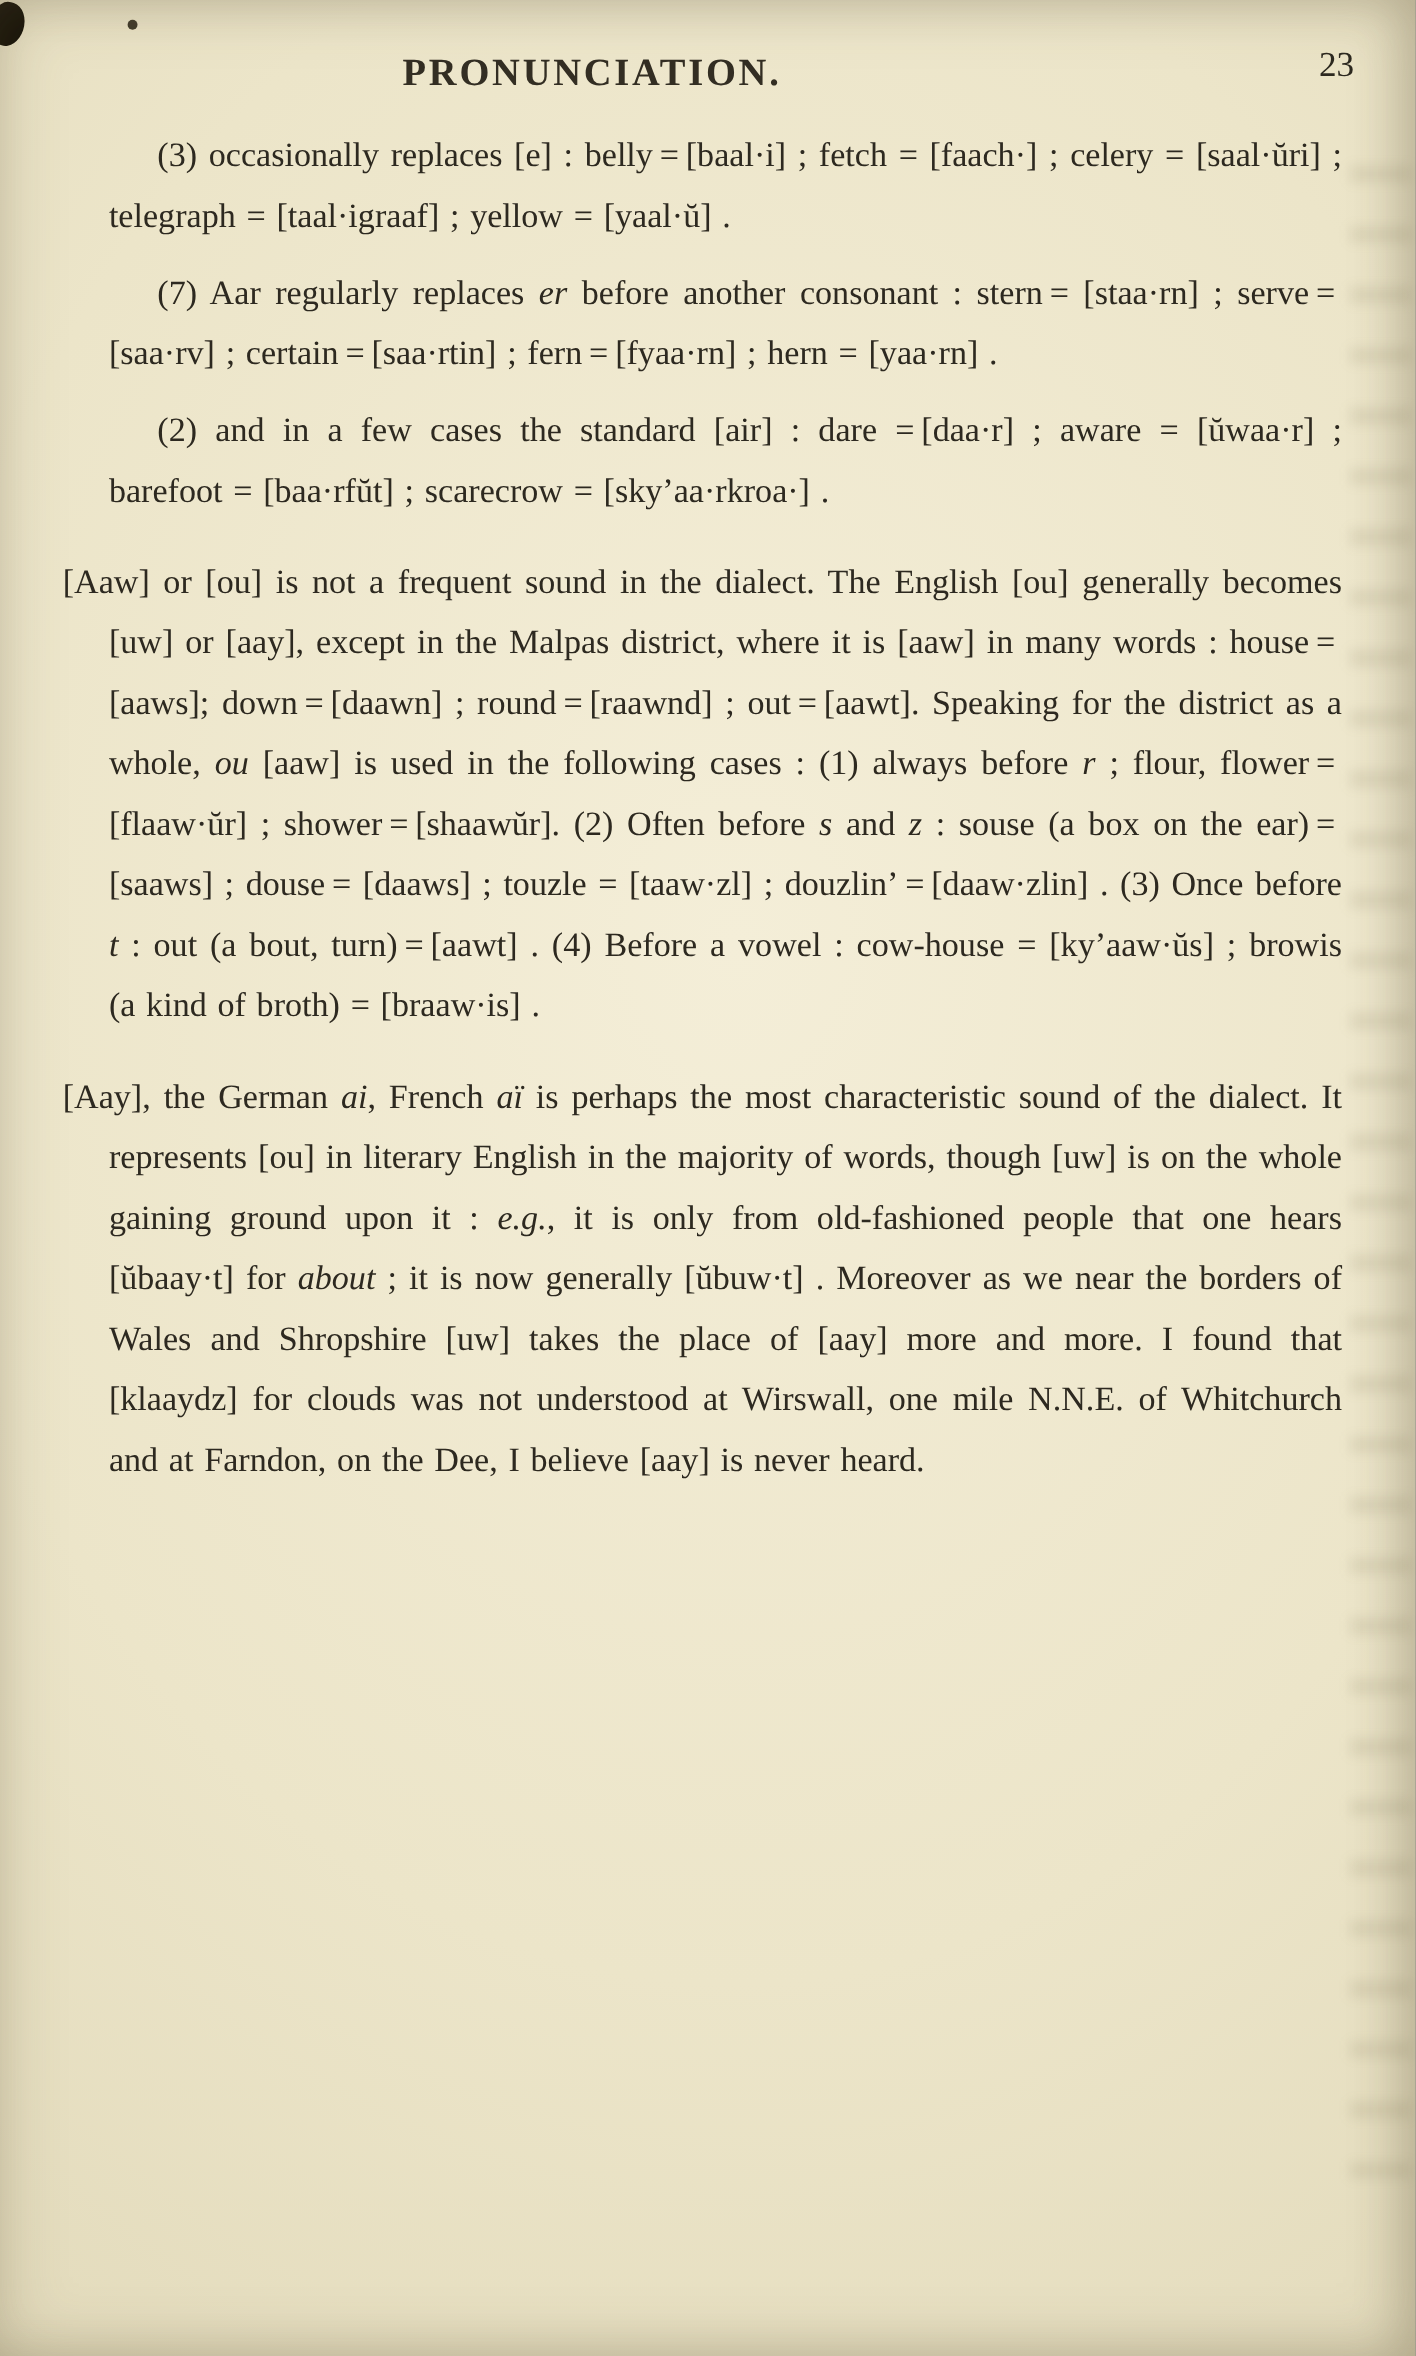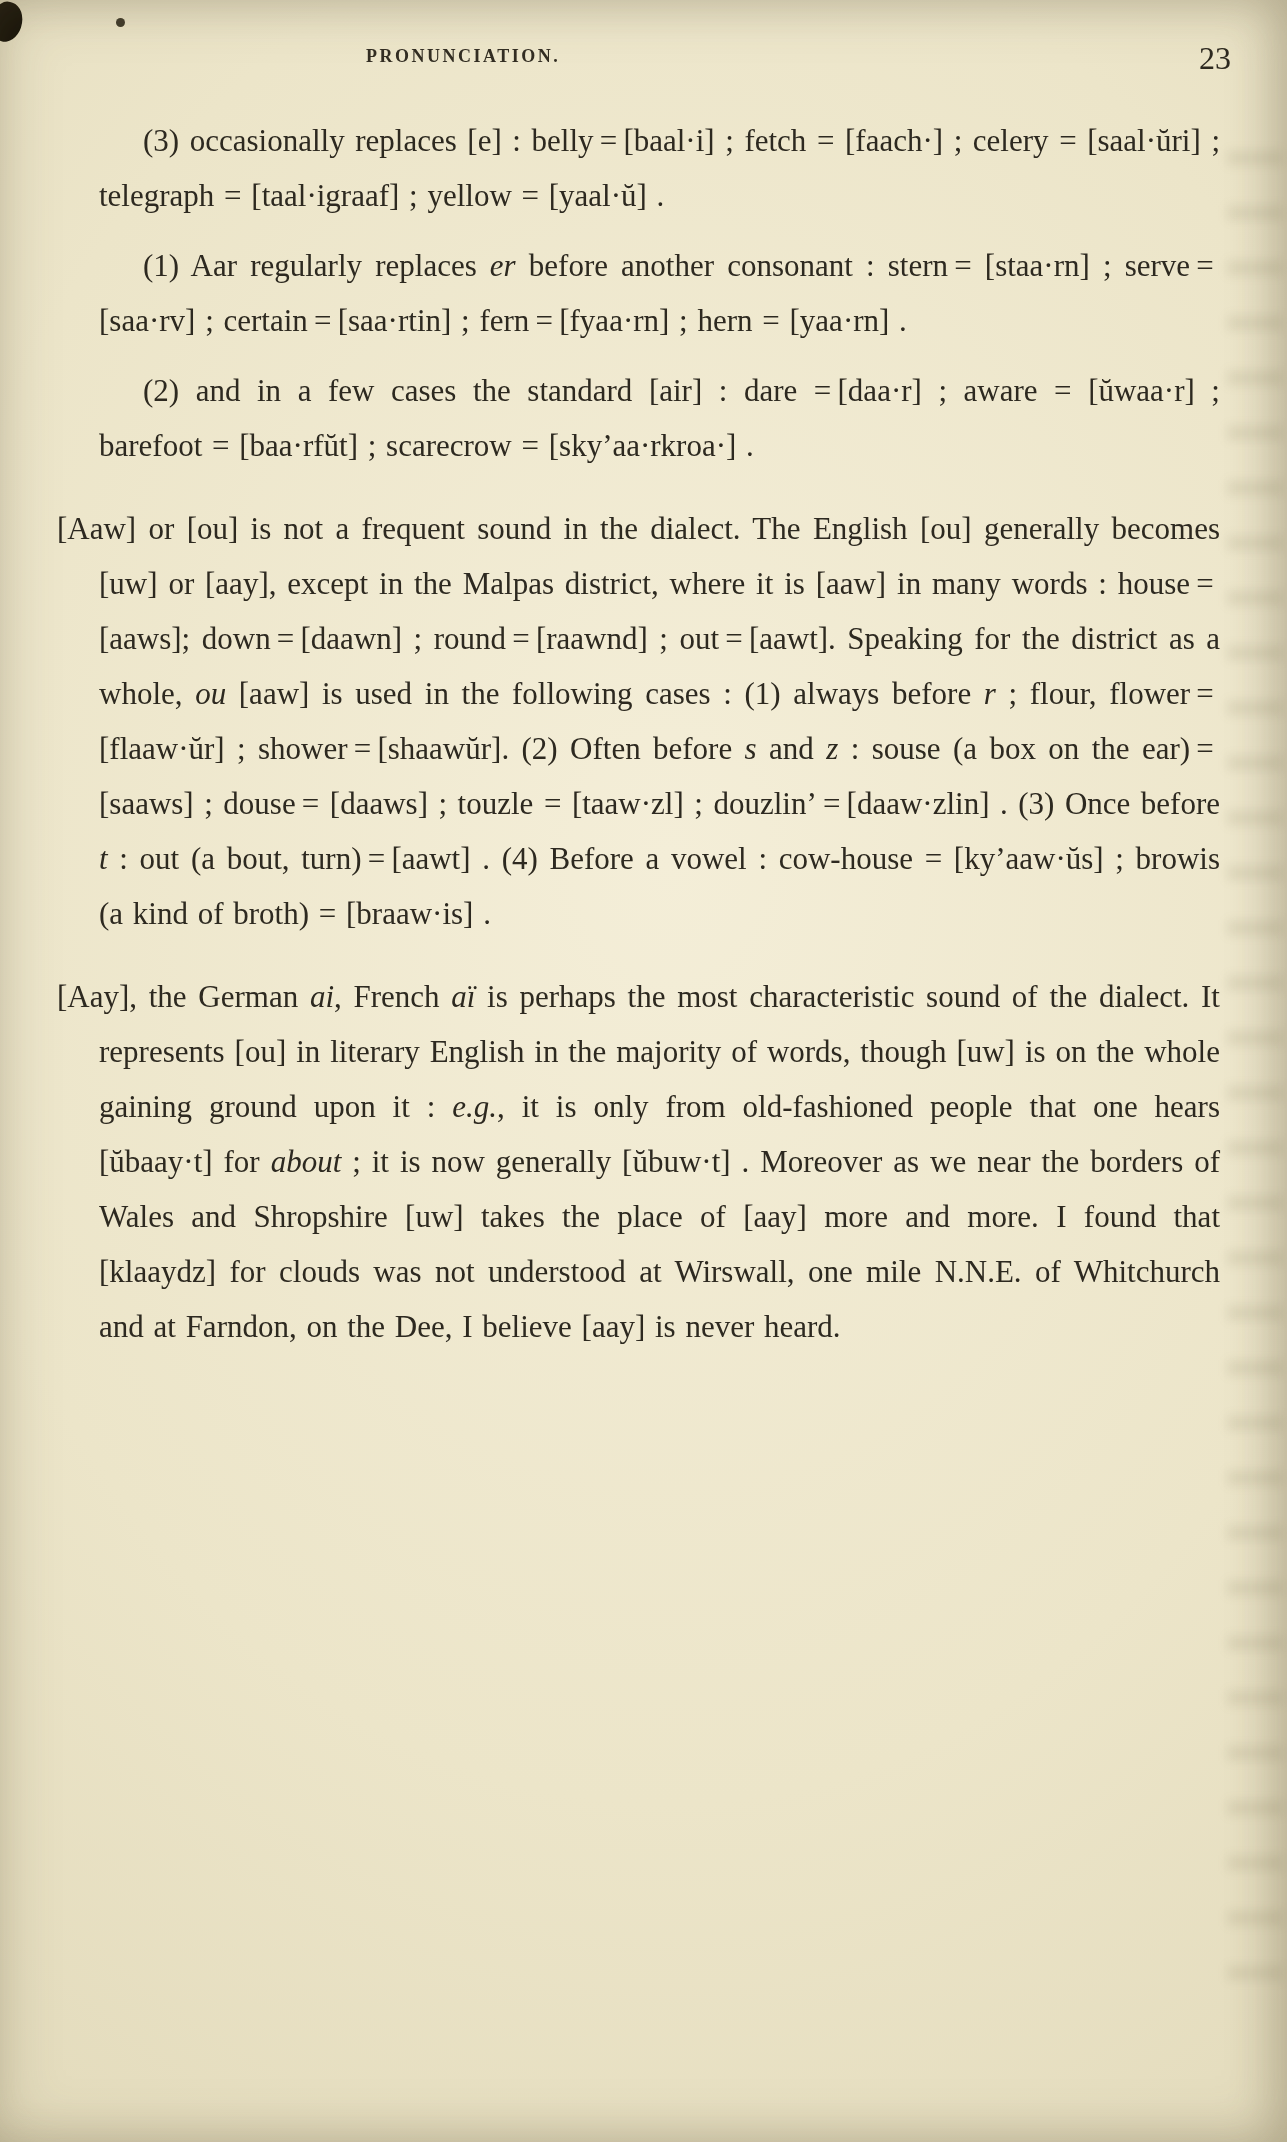--- a/index.html
+++ b/index.html
@@ -12,21 +12,21 @@
     font-family:"Liberation Serif","DejaVu Serif",serif;
     color:#2d2920;
   }
   .page-inner-shadow {
     position:absolute; inset:0; pointer-events:none;
     box-shadow: inset 0 0 60px rgba(90,80,50,.25), inset -18px 0 40px rgba(90,80,50,.18);
   }
   .header { position:absolute; top:38px; left:0; right:0; height:46px; }
   .header-title {
     position:absolute; left:366px; top:8px;
-    font-size:18px; font-weight:bold; letter-spacing:2.5px; color:#332e23;
+    font-size:35px; font-weight:bold; letter-spacing:2.5px; color:#332e23;
   }
   .page-number {
     position:absolute; right:56px; top:2px;
     font-size:32px; font-weight:normal; color:#2d2920;
   }
   .text-block {
     position:absolute; top:98px; left:84px; width:1151px;
     text-align:justify;
     font-size:31px; line-height:55px;
     word-spacing:2px;
@@ -63,20 +63,20 @@
   <div class="ink-blob"></div>
   <div class="ink-speck"></div>
 
   <div class="header">
     <div class="header-title">PRONUNCIATION.</div>
     <div class="page-number">23</div>
   </div>
 
   <div class="text-block">
       <p class="para sub"><span>(3) occasionally replaces [e] : belly = [baal·i] ;  fetch = [faach·] ; celery = [saal·ŭri] ; telegraph = [taal·igraaf] ;  yellow = [yaal·ŭ] .</span></p>
-      <p class="para sub"><span>(1) Aar regularly replaces </span><i>er</i><span> before another consonant :  stern = [staa·rn] ;  serve = [saa·rv] ;  certain = [saa·rtin] ;  fern = [fyaa·rn] ; hern = [yaa·rn] .</span></p>
+      <p class="para sub"><span>(7) Aar regularly replaces </span><i>er</i><span> before another consonant :  stern = [staa·rn] ;  serve = [saa·rv] ;  certain = [saa·rtin] ;  fern = [fyaa·rn] ; hern = [yaa·rn] .</span></p>
       <p class="para sub"><span>(2) and in a few cases the standard [air]  :  dare = [daa·r] ; aware  =  [ŭwaa·r] ;   barefoot  =  [baa·rfŭt] ;   scarecrow  = [sky’aa·rkroa·] .</span></p>
       <p class="para entry gap"><span>[Aaw] or [ou] is not a frequent sound in the dialect.  The English [ou] generally becomes [uw] or [aay], except in the Malpas district, where it is [aaw] in many words : house = [aaws]; down = [daawn] ; round = [raawnd] ;  out = [aawt].   Speaking for the district as a whole, </span><i>ou</i><span> [aaw] is used in the following cases : (1) always before </span><i>r</i><span> ;  flour,  flower = [flaaw·ŭr] ;  shower = [shaawŭr].   (2)  Often before </span><i>s</i><span> and </span><i>z</i><span> :  souse  (a  box  on  the  ear) = [saaws] ;  douse = [daaws] ;  touzle = [taaw·zl] ;  douzlin’ = [daaw·zlin] .   (3) Once before </span><i>t</i><span> :  out (a bout, turn) = [aawt] .  (4) Before a vowel : cow-house = [ky’aaw·ŭs] ;  browis (a kind of broth) = [braaw·is] .</span></p>
       <p class="para entry gap"><span>[Aay], the German </span><i>ai</i><span>, French </span><i>aï</i><span> is perhaps the most characteristic sound of the dialect.  It represents [ou] in literary English in the majority of words, though [uw] is on the whole gaining  ground upon it : </span><i>e.g.</i><span>, it is only from old-fashioned people that one hears [ŭbaay·t] for </span><i>about</i><span> ;  it is now generally [ŭbuw·t] .   Moreover as we near the borders of Wales and Shropshire [uw] takes the place of [aay] more and more.   I found that [klaaydz] for clouds was not understood at Wirswall, one mile N.N.E. of Whitchurch and at Farndon, on the Dee, I believe [aay] is never heard.</span></p>
     </div>
 
   <div class="page-inner-shadow"></div>
 </div>
 
 </body></html>

